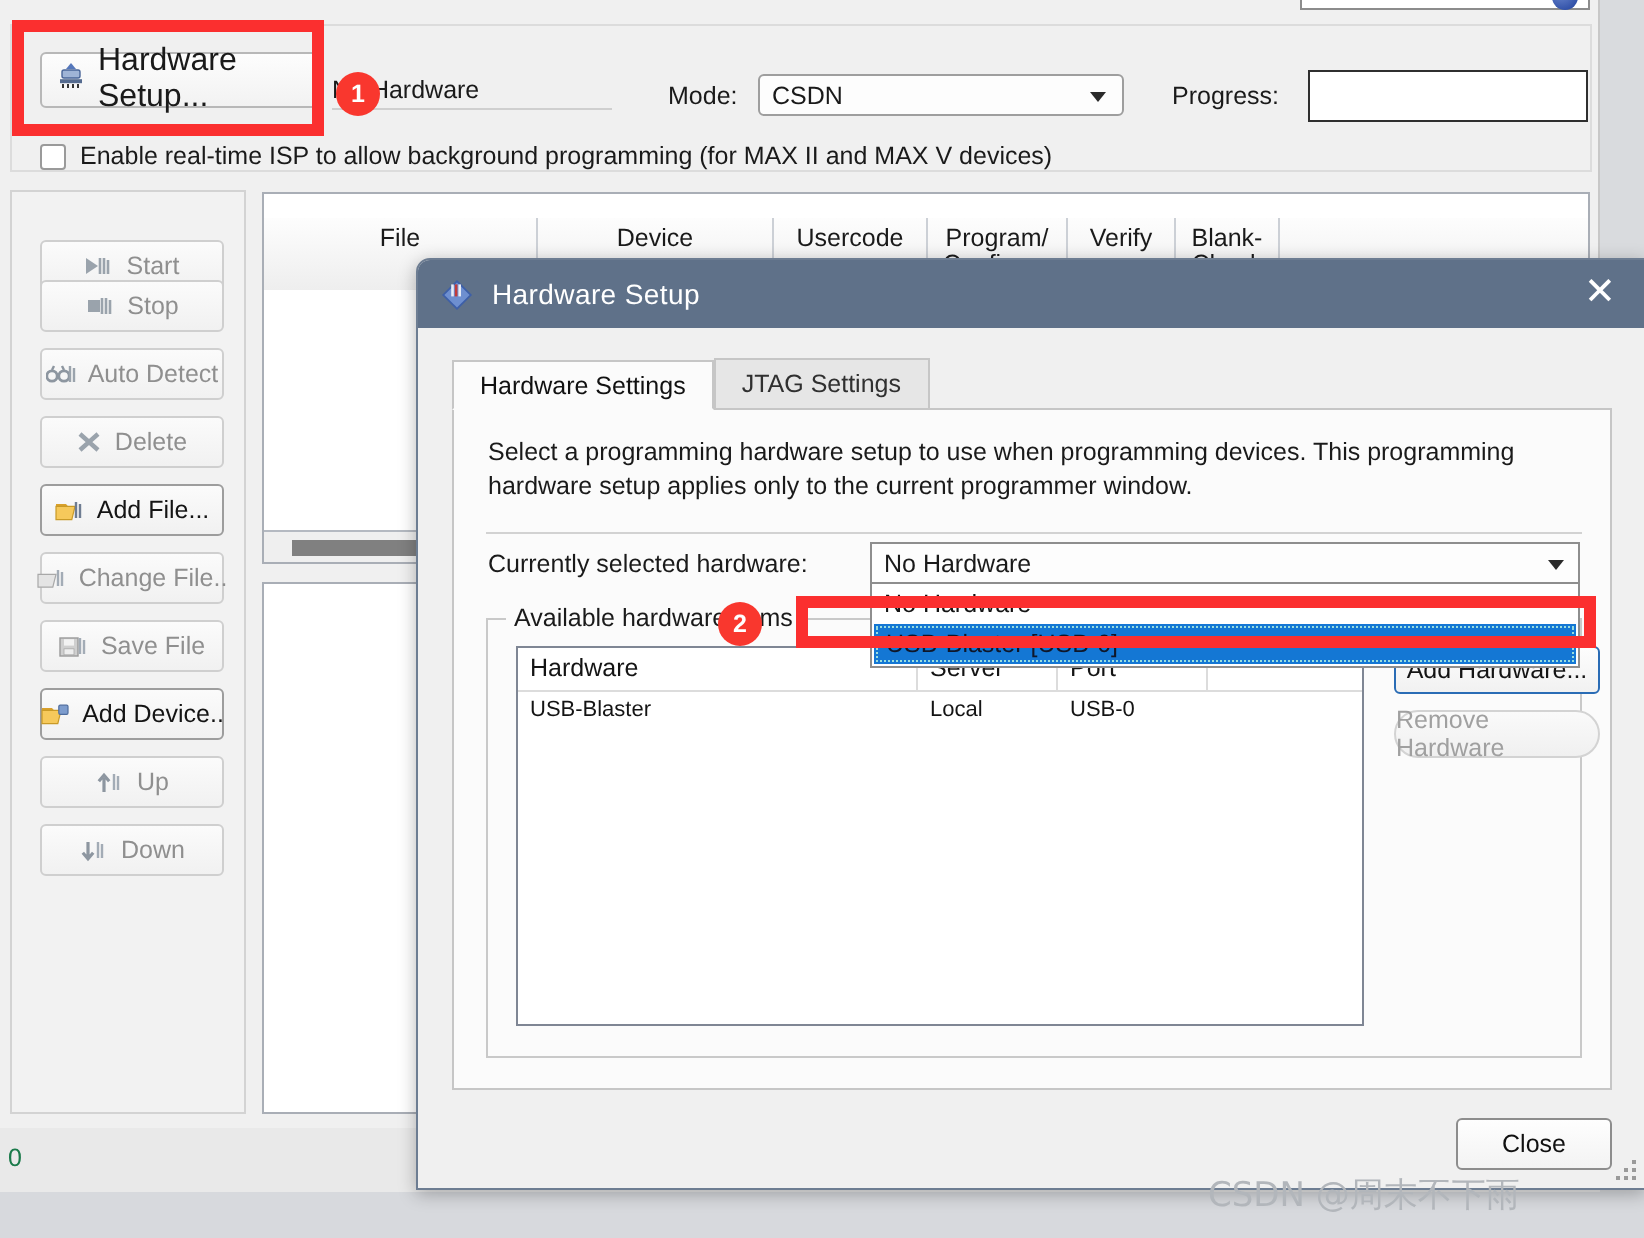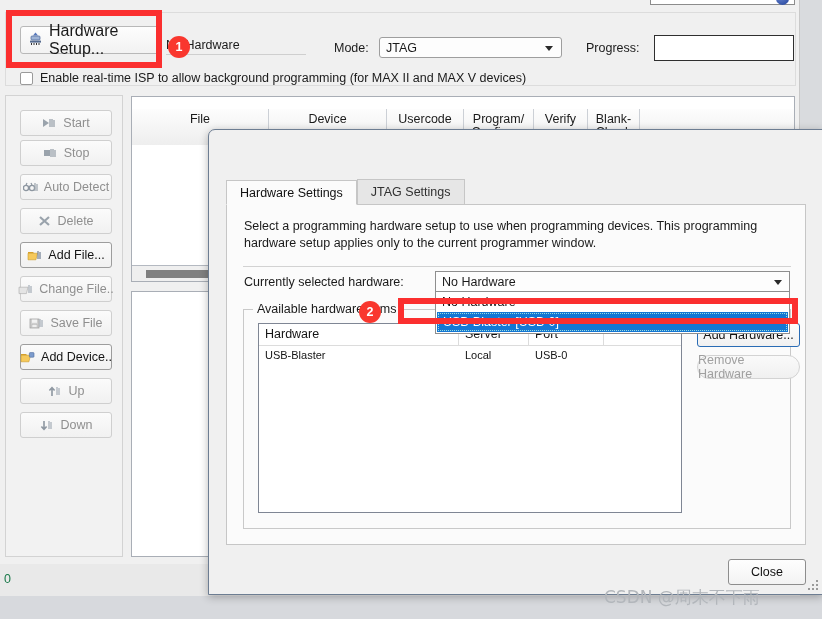--- a/index.html
+++ b/index.html
@@ -201,21 +201,21 @@
   .dropdown {
     position: absolute; left: 208px; top: 87px; width: 355px; height: 42px;
     background: #fff; border: 1px solid #8e8e8e; border-top: none;
     z-index: 40;
   }
   .dd-item {
     height: 20px; display: flex; align-items: center; padding-left: 6px;
     font-size: 12.5px; color: #141414; cursor: pointer;
   }
   .dd-item.sel {
-    background: #1477d4; color: #ffffff;
+    background: #1477d4; color: #0f172a;
     outline: 1px dotted #9dd; outline-offset: -2px;
     margin: 0 1px;
   }
 
   
   .group {
     position: absolute; left: 16px; top: 104px; width: 548px; height: 220px;
     border: 1px solid #c9c9c9;
   }
   .group-legend {
@@ -320,37 +320,37 @@
             <rect x="10.5" y="12" width="1" height="2" fill="#333"></rect>
           </svg>
         </span>
         <span class="lbl">Hardware Setup...</span>
       </div>
 
       <div class="hw-field">No Hardware</div>
 
       <div class="mode-label">Mode:</div>
       <div class="mode-combo">
-        <span>JTAG</span>
+        <span>CSDN</span>
         <span class="arr"></span>
       </div>
 
       <div class="progress-label">Progress:</div>
       <div class="progress-box">
         <span></span>
       </div>
 
       <div class="rtisp-row">
         <span class="cbox"></span>
         <span>Enable real-time ISP to allow background programming (for MAX II and MAX V devices)</span>
       </div>
     </div>
 
     <div class="sidebar">
-      <div class="sb-btn" style="top:14px">
+      <div class="sb-btn" style="top:24px">
           <span class="sico">
             <svg width="16" height="13" viewBox="0 0 16 13">
               <path d="M1 2 L7 6 L1 10 Z" fill="#9aa3ac"></path>
               <path d="M8 2 v8 M10 2 v8 M12 3 v7" stroke="#9aa3ac" stroke-width="1.3"></path>
             </svg>
           </span>
           <span class="tx">Start</span>
         </div>
       <div class="sb-btn" style="top:44px">
           <span class="sico">
@@ -456,20 +456,33 @@
 
     <div class="lower-panel"></div>
 
     <div class="statusbar">
       <span class="zero">0</span>
     </div>
   </div>
 
   <div class="dialog">
 
+    <div class="dlg-title">
+      <span class="dlg-ico">
+        <svg width="19" height="19" viewBox="0 0 19 19">
+          <path d="M9.5 2 L17 9.5 L9.5 17 L2 9.5 Z" fill="#3d5fa8"></path>
+          <path d="M9.5 3.2 L15.8 9.5 L9.5 15.8 L3.2 9.5 Z" fill="#6e8fd0"></path>
+          <rect x="6.6" y="4.2" width="1.3" height="6" fill="#e8ecf5"></rect>
+          <rect x="8.4" y="4.2" width="1.3" height="6" fill="#c23a3a"></rect>
+          <rect x="10.2" y="4.2" width="1.3" height="6" fill="#e8ecf5"></rect>
+        </svg>
+      </span>
+      <span class="tt">Hardware Setup</span>
+      <span class="dlg-close">✕</span>
+    </div>
 
     <div class="dlg-body">
 
       <div class="tabstrip">
         <div class="tab active">Hardware Settings</div>
         <div class="tab">JTAG Settings</div>
       </div>
 
       <div class="tabpage">
 

